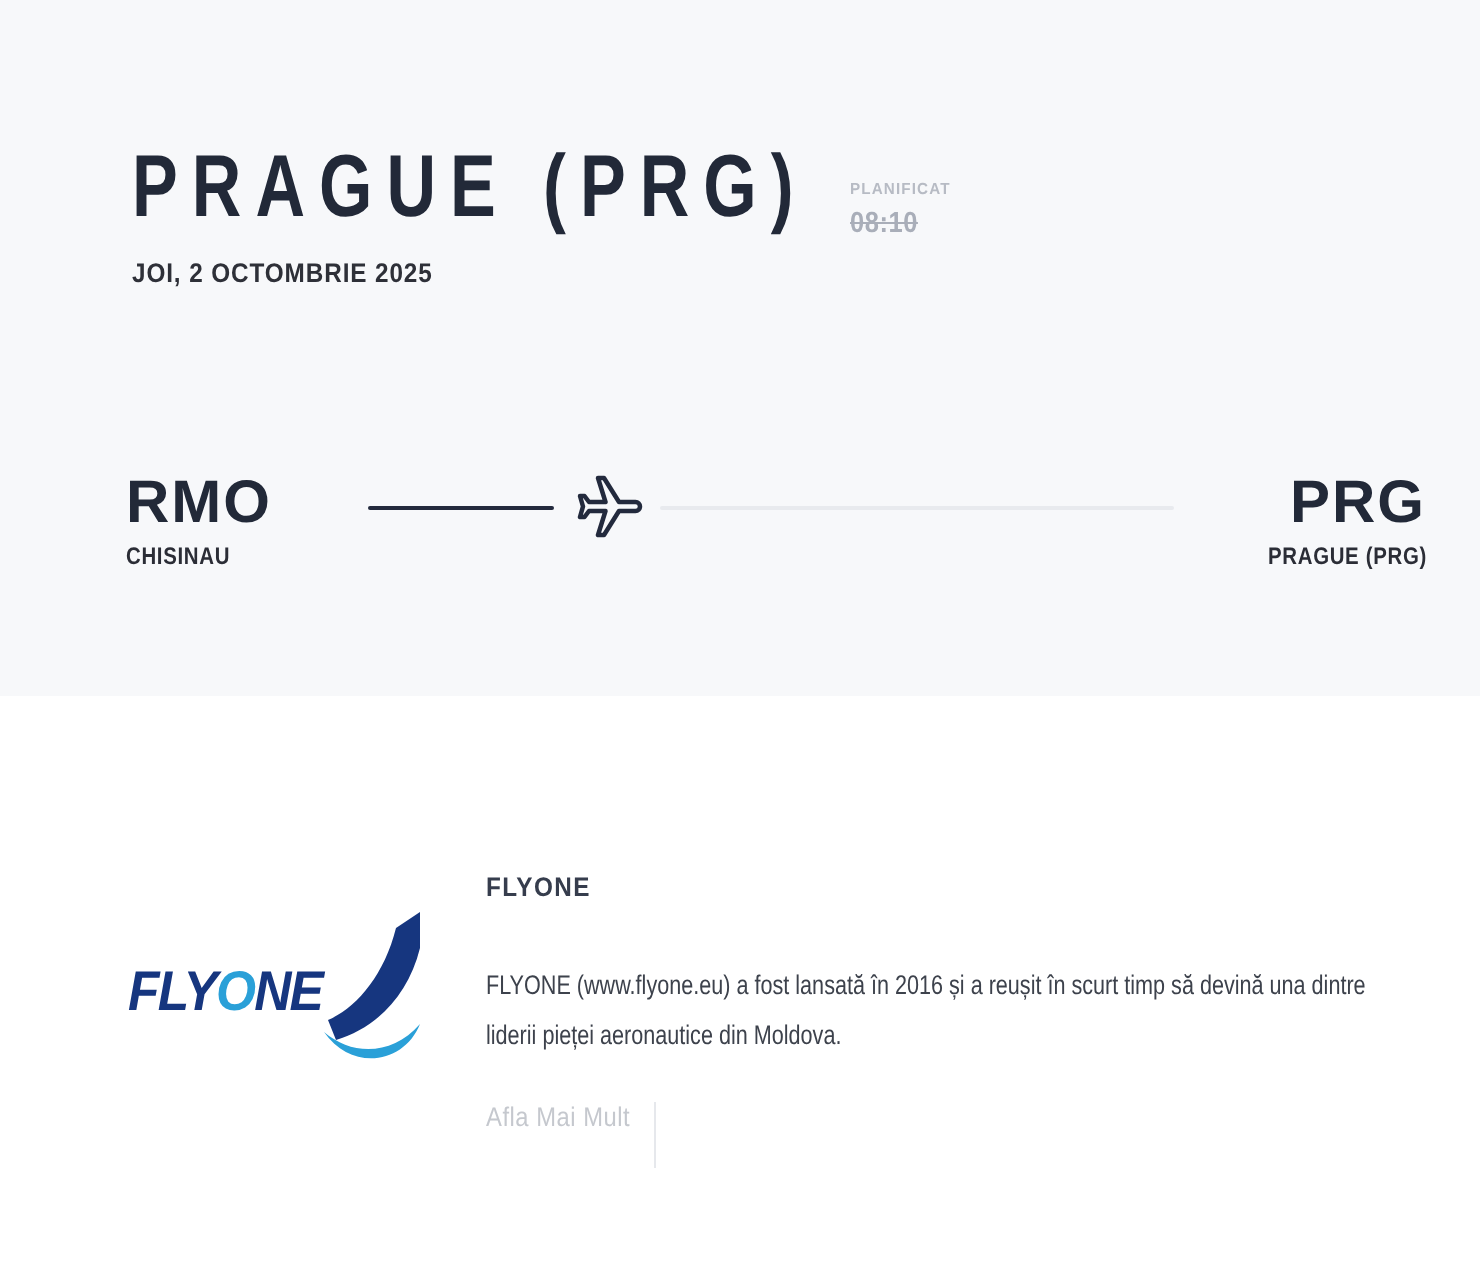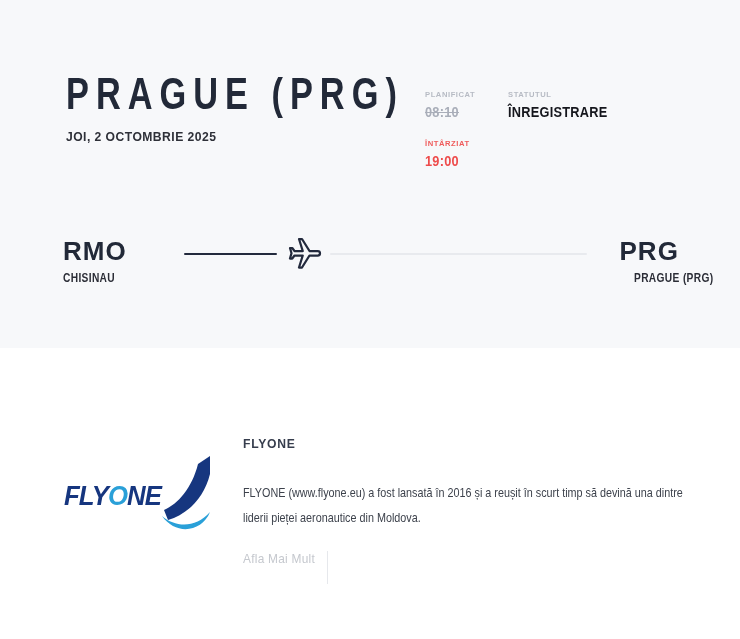--- a/index.html
+++ b/index.html
@@ -48,23 +48,23 @@
     letter-spacing: 0.3px; white-space: nowrap;
     transform: scaleX(0.88); transform-origin: left top;
   }
   .info-value.strike { color: #a9aeb9; text-decoration: line-through; }
   .info-label.red { color: #ef5a5a; }
   .info-value.red { color: #ee4b4b; }
 
   .route { position: absolute; left: 63px; right: 27px; top: 238px; display: flex; align-items: flex-start; }
   .station { display: flex; flex-direction: column; }
   .station.origin { min-width: 121px; }
-  .station.destination { margin-left: auto; align-items: flex-start; text-align: right; }
+  .station.destination { margin-left: auto; align-items: flex-end; text-align: right; }
   .station-code {
-    font-size: 26px; font-weight: bold; color: #222938;
+    font-size: 30px; font-weight: bold; color: #222938;
     letter-spacing: 1px; line-height: 27px; white-space: nowrap;
   }
   .station-city {
     margin-top: 6px;
     font-size: 12px; font-weight: bold; color: #2b2d36;
     letter-spacing: 0.4px; white-space: nowrap;
   }
   .station.origin .station-city { transform: scaleX(0.85); transform-origin: left top; }
   .station.destination .station-city { transform: scaleX(0.85); transform-origin: right top; }
   .track { display: flex; align-items: center; height: 30px; margin-top: 1px; }
@@ -122,30 +122,20 @@
       <h1 class="dest-title">PRAGUE (PRG)</h1>
       <div class="dest-date">JOI, 2 OCTOMBRIE 2025</div>
     </div>
 
     <div class="flight-info">
       <div class="info-col c1">
         <div class="info-cell">
           <div class="info-label">PLANIFICAT</div>
           <div class="info-value strike">08:10</div>
         </div>
-        <div class="info-cell">
-          <div class="info-label red">ÎNTÂRZIAT</div>
-          <div class="info-value red">19:00</div>
-        </div>
-      </div>
-      <div class="info-col">
-        <div class="info-cell">
-          <div class="info-label">STATUTUL</div>
-          <div class="info-value">ÎNREGISTRARE</div>
-        </div>
       </div>
     </div>
 
     <div class="route">
       <div class="station origin">
         <span class="station-code">RMO</span>
         <span class="station-city">CHISINAU</span>
       </div>
       <div class="track">
         <span class="track-line-done"></span>

